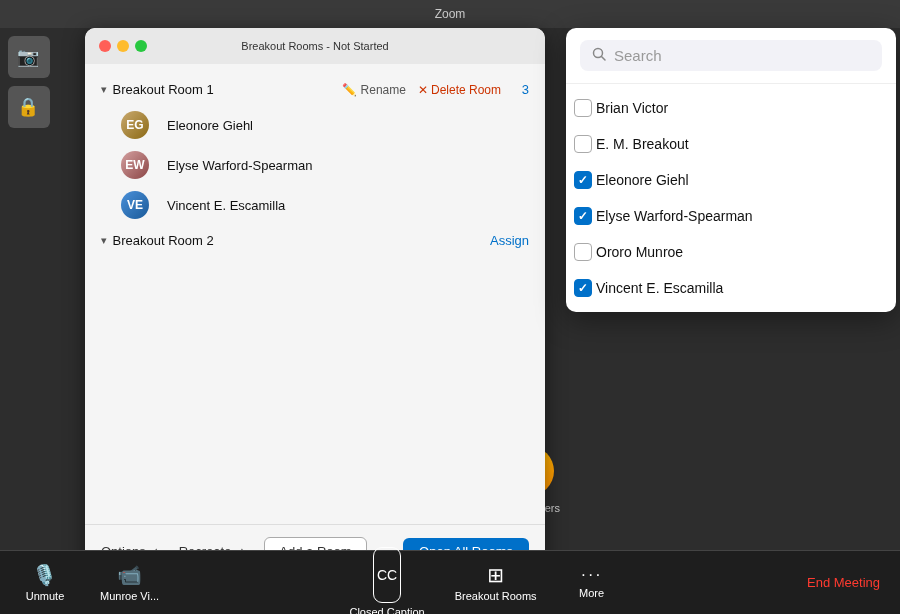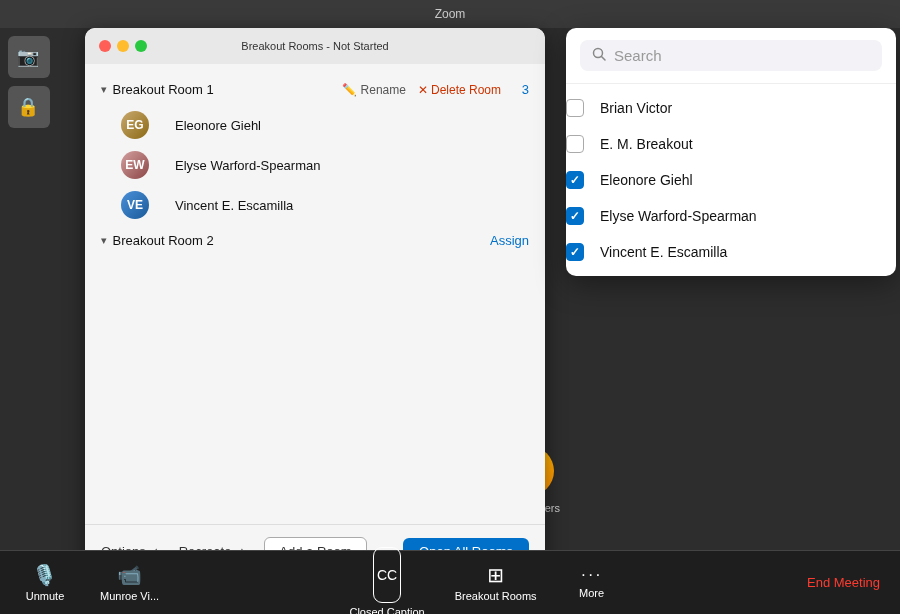--- a/index.html
+++ b/index.html
@@ -187,21 +187,21 @@
       font-size: 13px;
       cursor: pointer;
       font-weight: 400;
     }
 
     
     .participant-item {
       display: flex;
       align-items: center;
       padding: 6px 0 6px 36px;
-      gap: 26px;
+      gap: 18px;
     }
 
     .avatar {
       width: 28px;
       height: 28px;
       border-radius: 50%;
       overflow: hidden;
       background: #aaa;
       display: flex;
       align-items: center;
@@ -308,22 +308,22 @@
       color: #999;
     }
 
     .participant-list {
       padding: 6px 0;
     }
 
     .search-participant-item {
       display: flex;
       align-items: center;
-      padding: 9px 0;
-      gap: 16px;
+      padding: 9px 8px;
+      gap: 4px;
       cursor: pointer;
     }
 
     .checkbox {
       width: 18px;
       height: 18px;
       border-radius: 4px;
       border: 1.5px solid #aaa;
       background: white;
       flex-shrink: 0;
@@ -516,20 +516,24 @@
         <span class="search-name">Eleonore Giehl</span>
       </div>
 
       <div class="search-participant-item">
         <div class="checkbox checked"></div>
         <span class="search-name">Elyse Warford-Spearman</span>
       </div>
 
 
 
+      <div class="search-participant-item">
+        <div class="checkbox"></div>
+        <span class="search-name">Ororo Munroe</span>
+      </div>
 
       <div class="search-participant-item">
         <div class="checkbox checked"></div>
         <span class="search-name">Vincent E. Escamilla</span>
       </div>
 
     </div>
   </div>
 
   <div class="bottom-toolbar">

